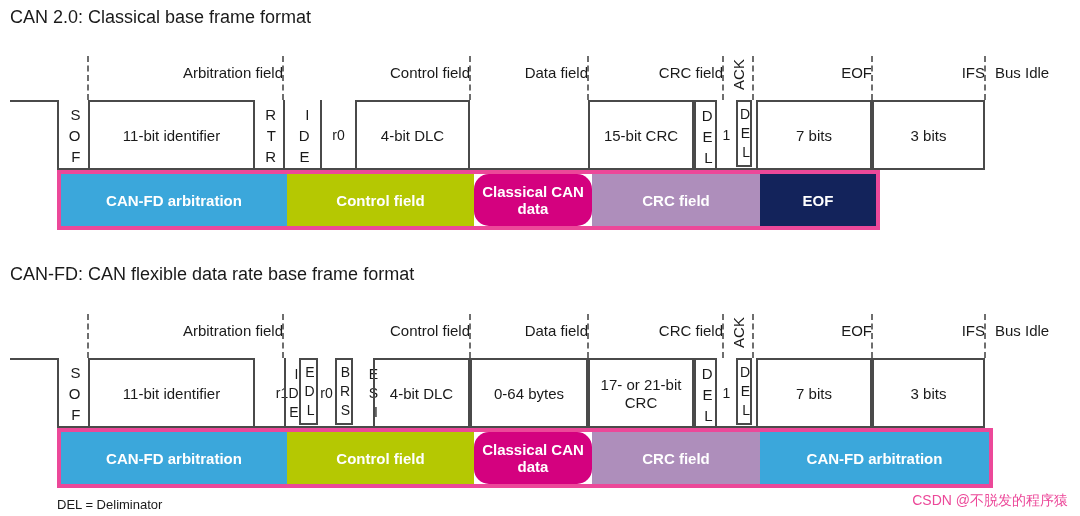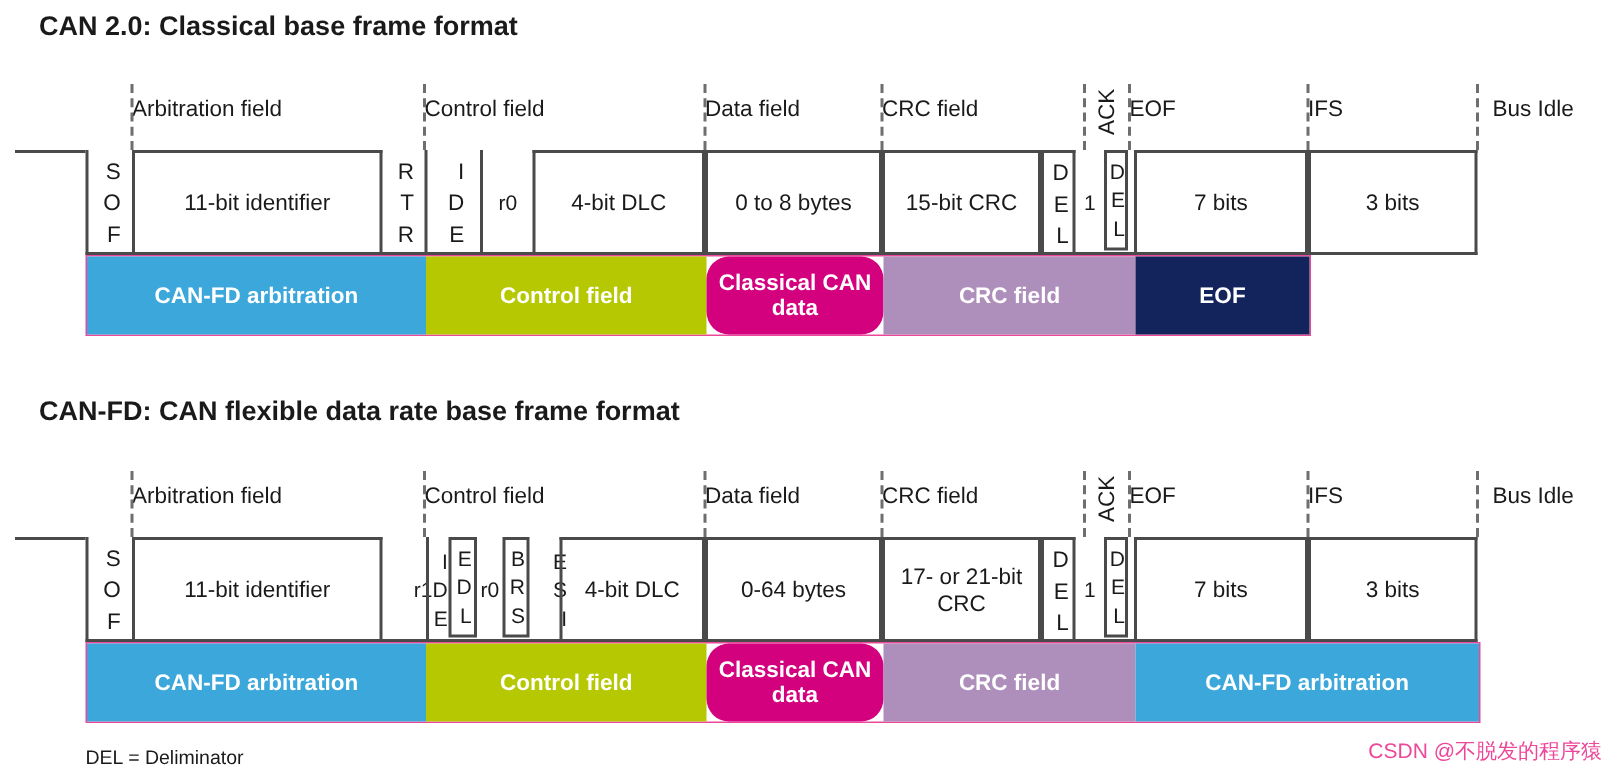--- a/index.html
+++ b/index.html
@@ -1,35 +1,35 @@
 <!DOCTYPE html>
 <html><head>
 <meta charset="utf-8">
 <style>
   html,body{margin:0;padding:0;background:#fff;}
   .page{position:relative;width:1080px;height:516px;background:#ffffff;
         font-family:"Liberation Sans",sans-serif;color:#1a1a1a;overflow:hidden;}
-  .title{position:absolute;font-size:18px;font-weight:bold;white-space:nowrap;margin-left:16px;}
-  .flabel{position:absolute;height:30px;line-height:30px;font-size:15px;text-align:left;white-space:nowrap;}
+  .title{position:absolute;font-size:18px;font-weight:normal;white-space:nowrap;}
+  .flabel{position:absolute;height:30px;line-height:30px;font-size:15px;text-align:right;white-space:nowrap;}
   .flabel.leftalign{text-align:left;}
   .dash{position:absolute;width:0;height:44px;border-left:2px dashed #6e6e6e;}
   .ack{position:absolute;width:34px;height:52px;display:flex;align-items:center;justify-content:center;overflow:visible;}
   .ack span{transform:rotate(-90deg);font-size:15px;white-space:nowrap;}
   .grp{position:absolute;left:0;top:0;width:1080px;height:70px;}
   .box{position:absolute;top:0;height:70px;border:2px solid #4a4a4a;border-bottom:none;box-sizing:border-box;
        display:flex;align-items:center;justify-content:center;font-size:15px;text-align:center;line-height:18px;}
   .open{position:absolute;top:0;height:70px;display:flex;align-items:center;justify-content:center;font-size:14px;}
   .mini{position:absolute;top:0;height:67px;border:2px solid #4a4a4a;box-sizing:border-box;
         display:flex;align-items:center;justify-content:center;}
   .vline{position:absolute;top:0;width:2px;height:70px;background:#4a4a4a;}
   .stack{word-break:break-all;line-height:21px;font-size:15px;text-align:right;width:14px;}
   .stack.sm{line-height:19px;font-size:14px;width:12px;}
   .baseline{position:absolute;left:57px;top:68px;width:928px;height:2px;background:#4a4a4a;}
   .busline{position:absolute;left:10px;width:47px;height:2px;background:#4a4a4a;}
-  .bars{position:absolute;left:57px;height:52px;border:1px solid #ec4899;}
+  .bars{position:absolute;left:57px;height:52px;border:4px solid #ec4899;}
   .bar{position:absolute;top:0;height:52px;display:flex;align-items:center;justify-content:center;
        color:#ffffff;font-weight:bold;font-size:15px;text-align:center;line-height:17px;}
   .bg-blue{background:#3BA7DB;}
   .bg-green{background:#B5C802;}
   .bg-magenta{background:#D4017F;border-radius:15px;}
   .bg-purple{background:#AE8EBB;}
   .bg-navy{background:#13235B;}
   .footnote{position:absolute;top:497px;font-size:13px;white-space:nowrap;}
   .watermark{position:absolute;top:492px;right:12px;font-size:14px;color:#ec4899;white-space:nowrap;}
 </style>
@@ -70,21 +70,20 @@
     <div class="open" style="left:255px;width:28px">
         <span class="stack">RTR</span>
       </div>
     <div class="vline" style="left:283px"></div>
     <div class="open" style="left:285px;width:35px">
         <span class="stack">IDE</span>
       </div>
     <div class="vline" style="left:320px"></div>
     <div class="open" style="left:322px;width:33px">r0</div>
     <div class="box" style="left:355px;width:115px">4-bit DLC</div>
-    <div class="box" style="left:470px;width:118px">0 to 8 bytes</div>
     <div class="box" style="left:588px;width:106px">15-bit CRC</div>
     <div class="box" style="left:694px;width:23px">
         <span class="stack">DEL</span>
       </div>
     <div class="open" style="left:717px;width:19px">1</div>
     <div class="mini" style="left:736px;width:16px">
         <span class="stack sm">DEL</span>
       </div>
     <div class="box" style="left:756px;width:116px">7 bits</div>
     <div class="box" style="left:872px;width:113px">3 bits</div>

